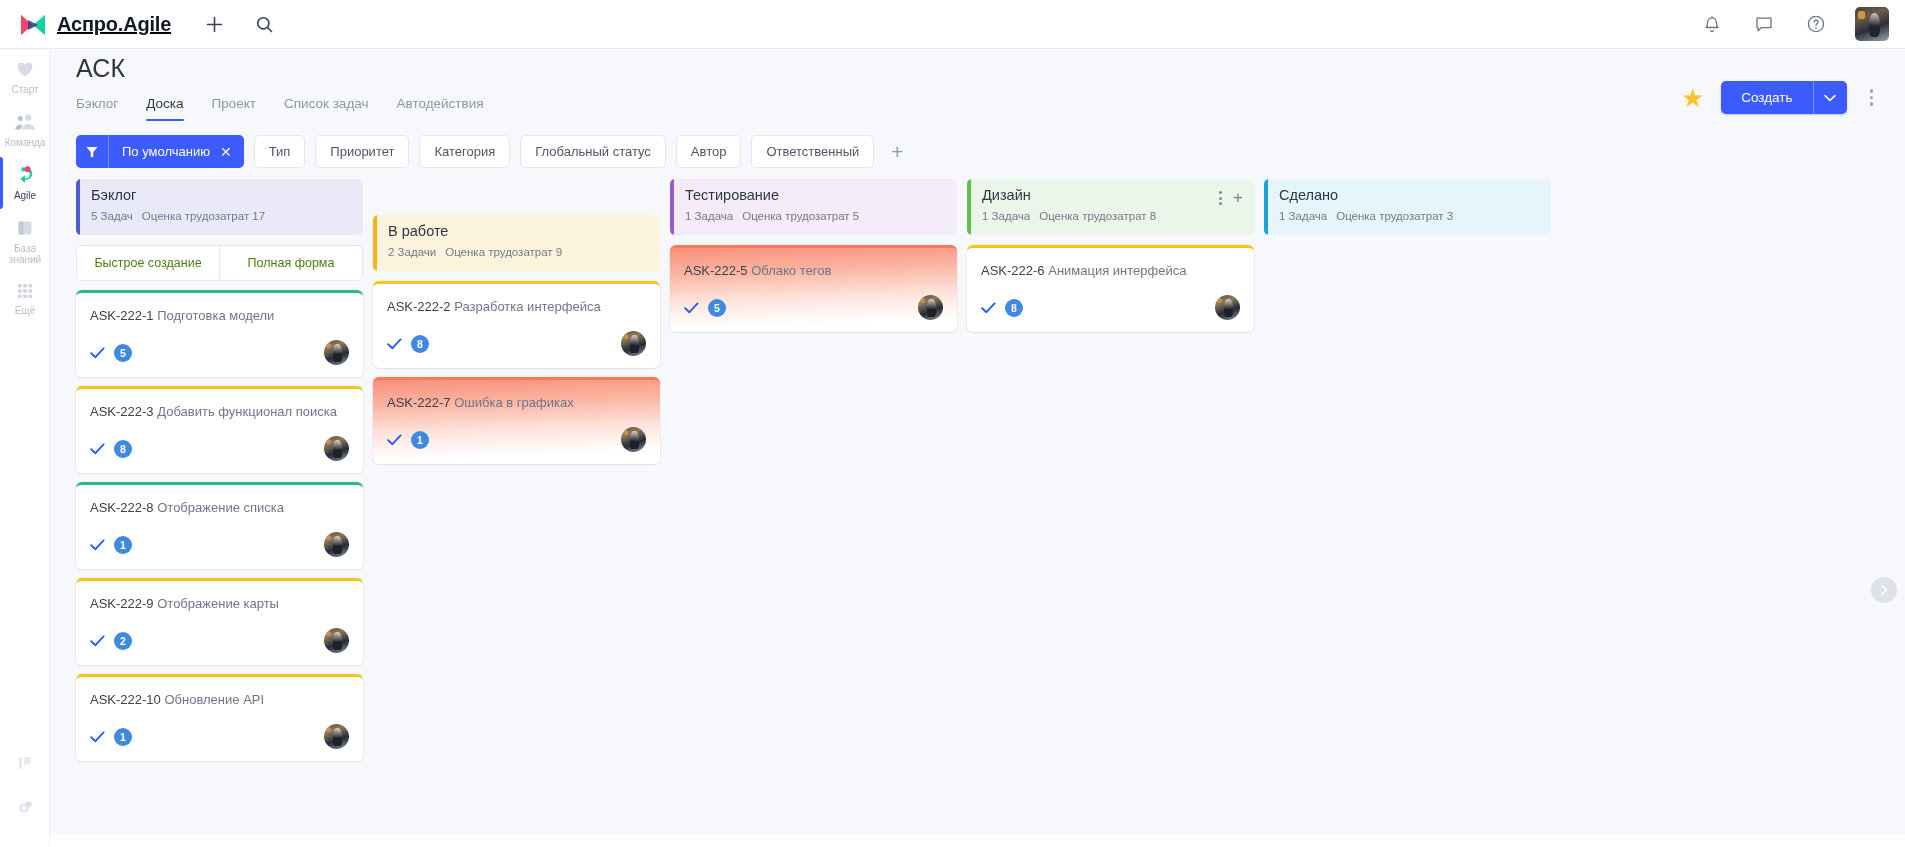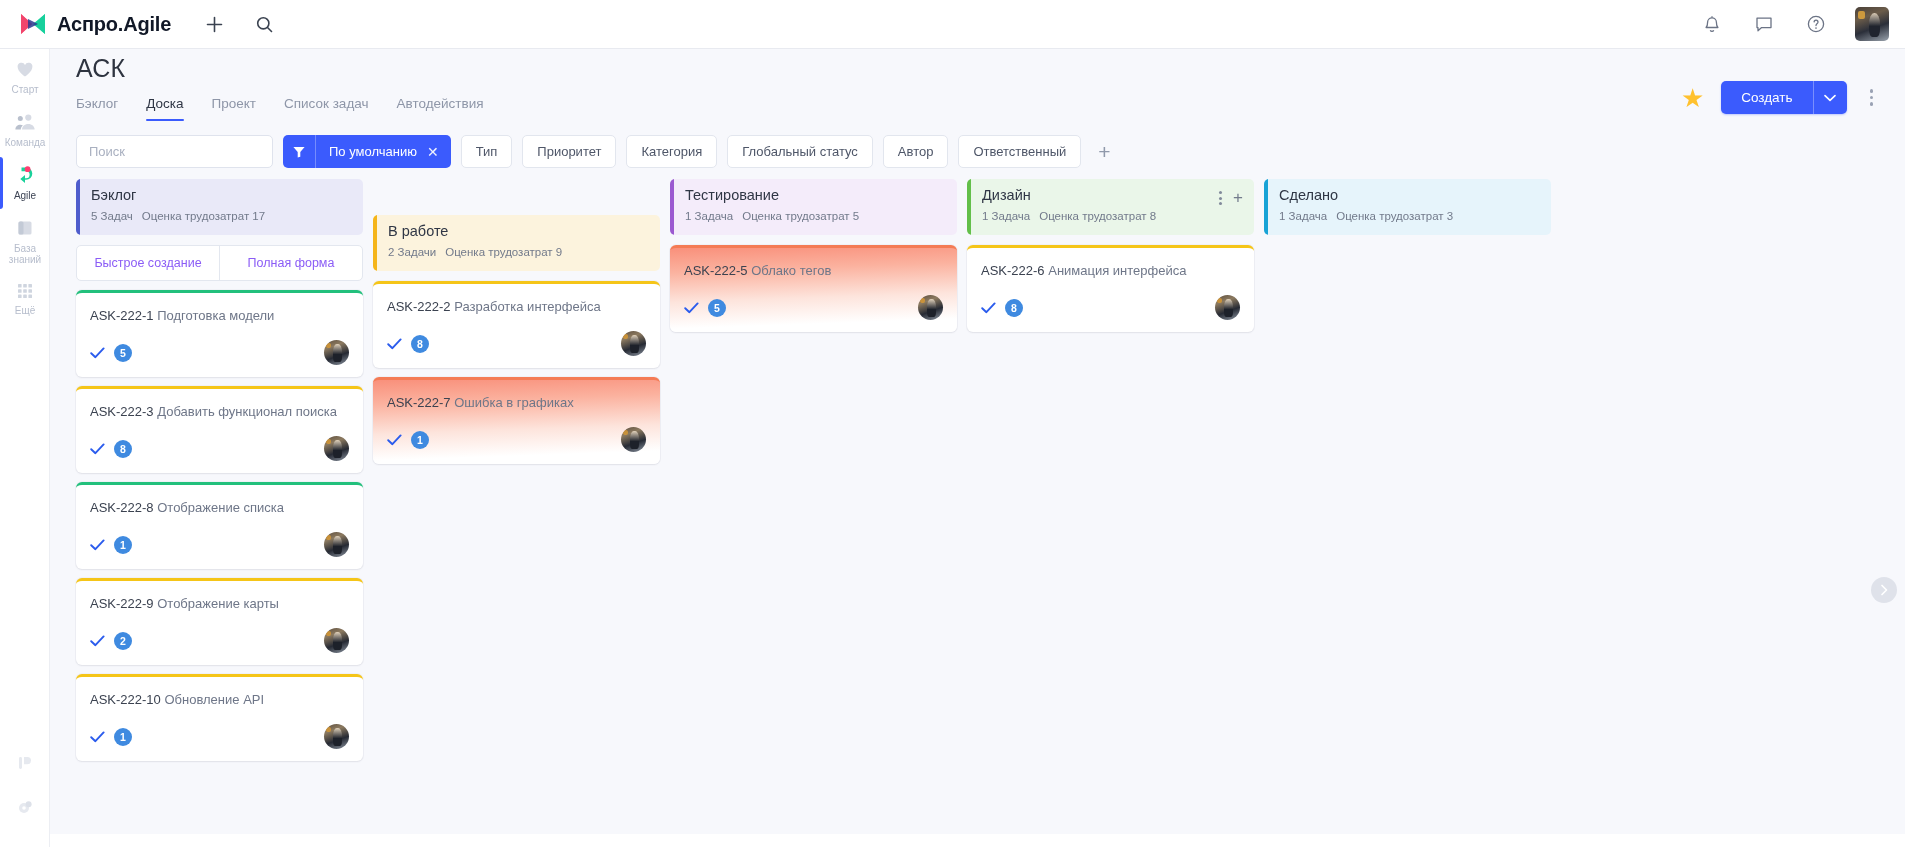--- a/index.html
+++ b/index.html
@@ -13,21 +13,21 @@
 
   
   .topbar {
     position: absolute; top: 0; left: 0;
     width: 1905px; height: 49px;
     background: #ffffff;
     border-bottom: 1px solid #e8eaf0;
     display: flex; align-items: center;
     z-index: 30;
   }
-  .brand { display: flex; align-items: flex-start; margin-left: 20px; }
+  .brand { display: flex; align-items: flex-end; margin-left: 20px; text-decoration: underline; }
   .brand-logo { width: 26px; height: 22px; position: relative; }
   .brand-name {
     margin-left: 11px;
     font-size: 20px; font-weight: 700; color: #111827;
     letter-spacing: -0.2px;
   }
   .top-actions { display: flex; align-items: center; margin-left: 30px; gap: 24px; }
   .icon-btn {
     width: 26px; height: 26px;
     display: flex; align-items: center; justify-content: center;
@@ -183,21 +183,21 @@
   .col-add { font-size: 17px; line-height: 14px; cursor: pointer; font-weight: 300; color:#737b8c; }
 
   .col-body { margin-top: 10px; display: flex; flex-direction: column; gap: 9px; }
 
   .create-toggle {
     display: flex; background: #fff; border: 1px solid #e3e7ef;
     border-radius: 5px; overflow: hidden; height: 36px;
   }
   .create-toggle div {
     flex: 1; display: flex; align-items: center; justify-content: center;
-    font-size: 12.5px; color: #8b5cf6; cursor: pointer; text-align: center;
+    font-size: 12.5px; color: #4d7c0f; cursor: pointer; text-align: center;
   }
   .create-toggle div + div { border-left: 1px solid #e3e7ef; }
 
   .card {
     background: #fff; border-radius: 6px;
     box-shadow: 0 1px 2px rgba(27,35,60,.07), 0 0 0 1px rgba(27,35,60,.03);
     padding: 14px 14px 12px 14px; position: relative;
     cursor: pointer; overflow: hidden;
     border-top: 3px solid transparent;
   }
@@ -398,21 +398,20 @@
       </div>
       <span class="kebab">
           <i></i>
           <i></i>
           <i></i>
         </span>
     </div>
   </div>
 
   <div class="filterbar">
-    <input class="search-input" placeholder="Поиск" style="">
     <div class="chip-primary">
       <span class="fico">
         <svg width="14" height="14" viewBox="0 0 14 14">
             <path d="M1.4 2h11.2L8.3 7.1v4.6L5.7 12.6V7.1z" fill="#fff"></path>
           </svg>
       </span>
       <span class="ctext">По умолчанию</span>
       <span class="cx">✕</span>
     </div>
     <div class="chip">Тип</div>

